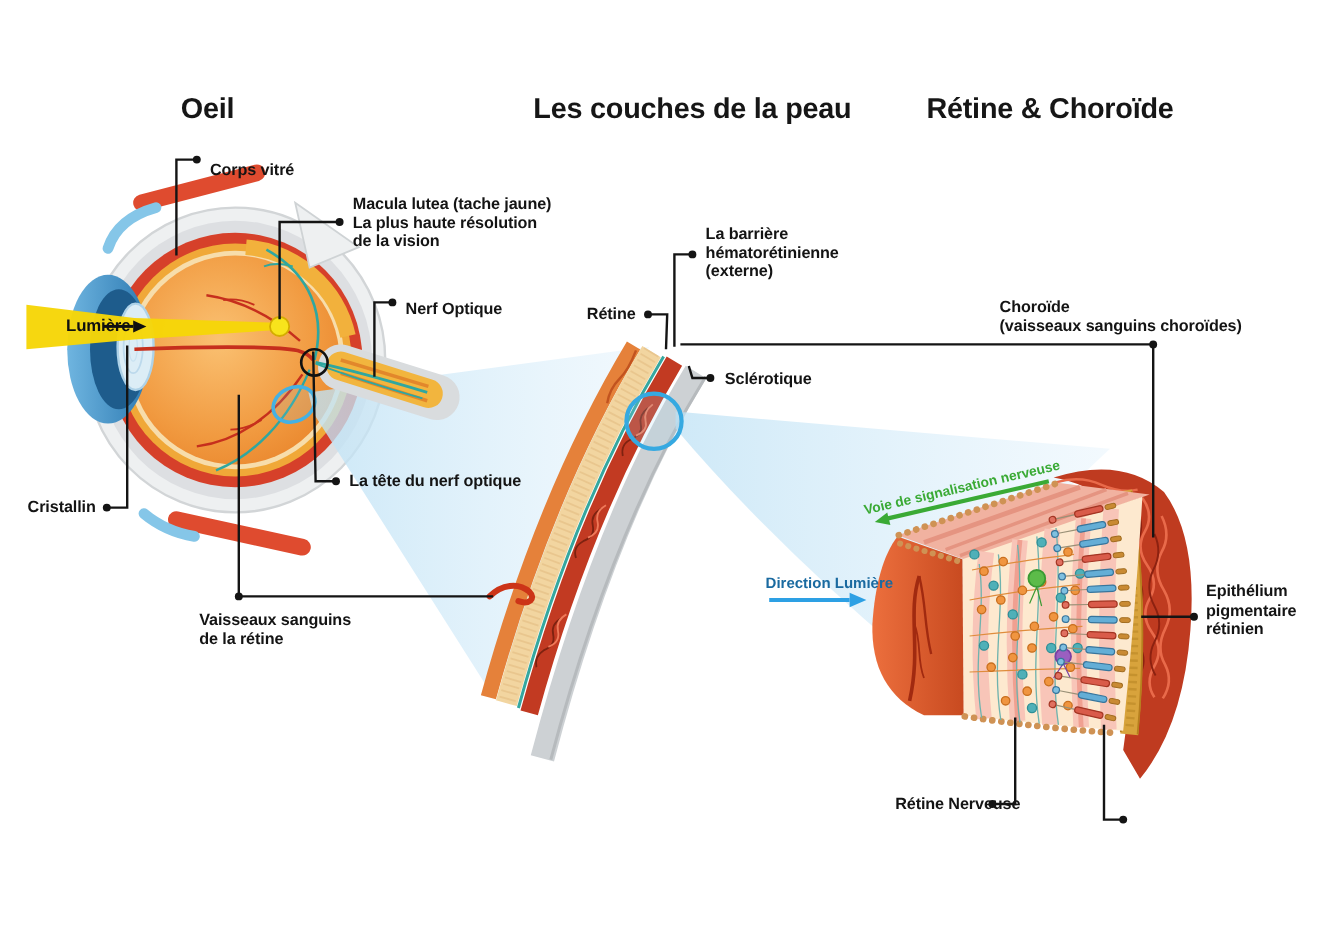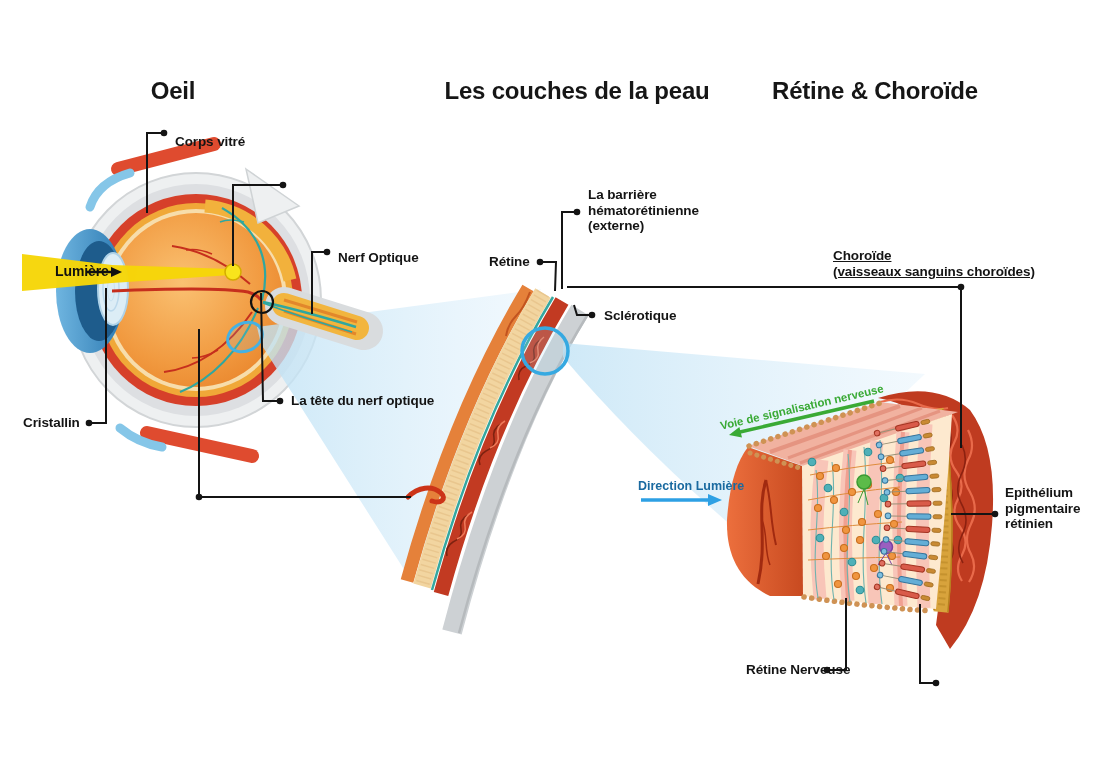--- a/index.html
+++ b/index.html
@@ -285,30 +285,35 @@
     <path class="ldr" d="M936,683 L920,683 L920,604"></path>
         <circle class="dot" cx="936" cy="683" r="3.3"></circle>
   </g>
 </svg>
 
 <div class="title" style="left:173px;top:77px;">Oeil</div>
 <div class="title" style="left:577px;top:77px;">Les couches de la peau</div>
 <div class="title" style="left:875px;top:77px;">Rétine &amp; Choroïde</div>
 
 <div class="lbl" style="left:175px;top:134px;">Corps vitré</div>
+<div class="lbl" style="left:294px;top:162px;">Macula lutea (tache jaune)
+La plus haute résolution
+de la vision</div>
 <div class="lbl" style="left:338px;top:250px;">Nerf Optique</div>
 <div class="lbl lbl-light" style="left:31px;top:263px;padding-left:24px;">Lumière</div>
 <div class="lbl" style="left:23px;top:415px;">Cristallin</div>
 <div class="lbl" style="left:291px;top:393px;">La tête du nerf optique</div>
+<div class="lbl" style="left:166px;top:509px;">Vaisseaux sanguins
+de la rétine</div>
 <div class="lbl" style="left:489px;top:254px;">Rétine</div>
 <div class="lbl" style="left:588px;top:187px;">La barrière
 hématorétinienne
 (externe)</div>
 <div class="lbl" style="left:604px;top:308px;">Sclérotique</div>
-<div class="lbl" style="left:833px;top:248px;text-decoration:underline;">Choroïde
+<div class="lbl" style="left:833px;top:248px;">Choroïde
 (vaisseaux sanguins choroïdes)</div>
 <div class="lbl" style="left:1005px;top:485px;">Epithélium
 pigmentaire
 rétinien</div>
 <div class="lbl" style="left:718px;top:662px;margin-left:28px;">Rétine Nerveuse</div>
 <div class="lbl-green" style="left:719px;top:420px;">Voie de signalisation nerveuse</div>
 <div class="lbl-blue" style="left:638px;top:479px;">Direction Lumière</div>
 
 </div>
 

